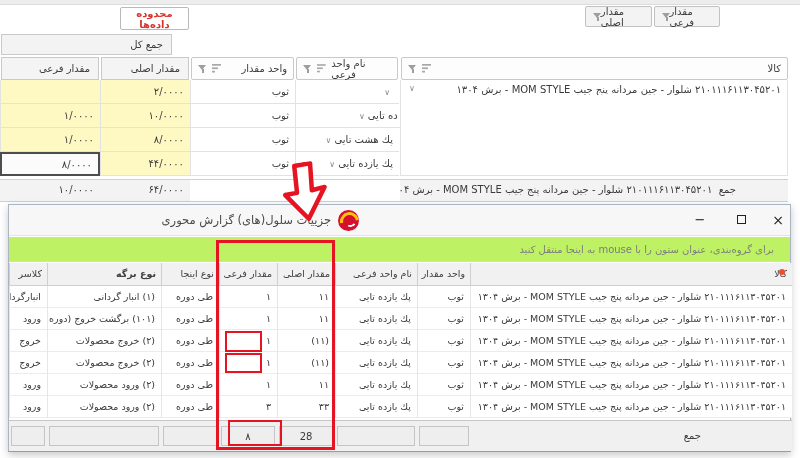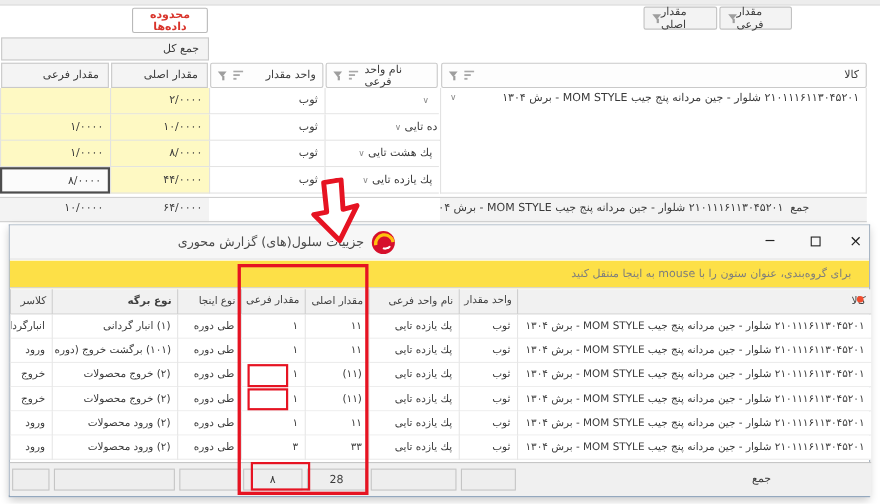--- a/index.html
+++ b/index.html
@@ -19,21 +19,21 @@
   .field-btn .lbl{ margin-left:auto; color:#3c3c3c; }
 
   .funnel{ position:relative; width:9px; height:9px; display:inline-block; }
   .funnel::before{ content:""; position:absolute; left:0; top:1px; width:0; height:0;
                    border-left:4.5px solid transparent; border-right:4.5px solid transparent; border-top:5px solid #9e9e9e; }
   .funnel::after{ content:""; position:absolute; left:3.5px; top:5px; width:2px; height:4px; background:#9e9e9e; }
   .sorti rect{ fill:#a8a8a8; }
 
   
   .cell{ position:absolute; border:1px solid var(--bor); line-height:20px; }
-  .corner{ left:1px; top:34px; width:189px; height:21px; background:#f3f3f3; text-align:right; padding:0 8px; }
+  .corner{ left:1px; top:34px; width:171px; height:21px; background:#f3f3f3; text-align:right; padding:0 8px; }
   .vh{ top:57px; height:23px; line-height:22px; background:#f4f4f4; text-align:right; padding:0 8px; }
   .vh1{ left:1px; width:98px; } .vh2{ left:101px; width:88px; }
   .fh{ position:absolute; top:57px; height:23px; background:#fdfdfd; border:1px solid var(--bor);
        border-radius:2px; display:flex; align-items:center; padding:0 6px; gap:5px; }
   .fh .fh-lbl{ margin-left:auto; color:#3c3c3c; }
   .fh-unit{ left:191px; width:103px; } .fh-sub{ left:296px; width:102px; } .fh-kala{ left:401px; width:387px; }
 
   .pivot-body{ position:absolute; left:0; top:80px; width:400px; height:96px; }
   .pcell{ position:absolute; height:24px; line-height:23px; border-bottom:1px solid var(--line);
           border-left:1px solid var(--line); padding:0 6px; white-space:nowrap; overflow:hidden; }
@@ -60,21 +60,21 @@
                  border:3px solid transparent; border-top-color:#ffc20e; border-left-color:#ffc20e; transform:rotate(35deg); }
   .logo::after{ content:""; position:absolute; left:7px; top:6px; width:7px; height:7px; border-radius:50%;
                 border:2px solid transparent; border-bottom-color:#fff; transform:rotate(-15deg); }
   .dtitle{ position:absolute; left:40px; top:0; width:282px; height:31px; line-height:31px;
            text-align:right; font-size:11.5px; color:#4a4a4a; }
   .wbtn{ position:absolute; top:4px; width:22px; height:22px; text-align:center; line-height:22px;
          font-size:13px; color:#222; cursor:pointer; }
   .wmin{ left:680px; } .wmax{ left:721px; } .wclose{ left:758px; font-size:14px; }
   .maxbox{ display:inline-block; width:9px; height:9px; border:1.4px solid #222; margin-top:6px; }
 
-  .hintbar{ position:absolute; left:0; top:32px; width:100%; height:25px; line-height:25px; background:#fde047;
+  .hintbar{ position:absolute; left:0; top:32px; width:100%; height:25px; line-height:25px; background:#bef264;
             border-bottom:1px solid #d6d6d6; color:#7d7d7d; text-align:right; padding-left:10px; padding-right:16px; }
 
   .dgrid-head{ position:absolute; left:0; top:58px; width:783px; height:23px; display:flex; background:#f1f1f1;
                border-bottom:1px solid #cfcfcf; }
   .dhcell{ height:23px; line-height:22px; border-left:1px solid #cfcfcf; padding:0 5px; text-align:right;
            white-space:nowrap; overflow:hidden; color:#3f3f3f; font-size:9.5px; }
   .dgrid-body{ position:absolute; left:0; top:81px; width:783px; }
   .drow{ display:flex; height:22px; border-bottom:1px solid #ececec; background:#fff; }
   .dcell{ height:22px; line-height:21px; border-left:1px solid #e6e6e6; padding:0 6px; text-align:right;
           white-space:nowrap; overflow:hidden; font-size:9.5px; }

